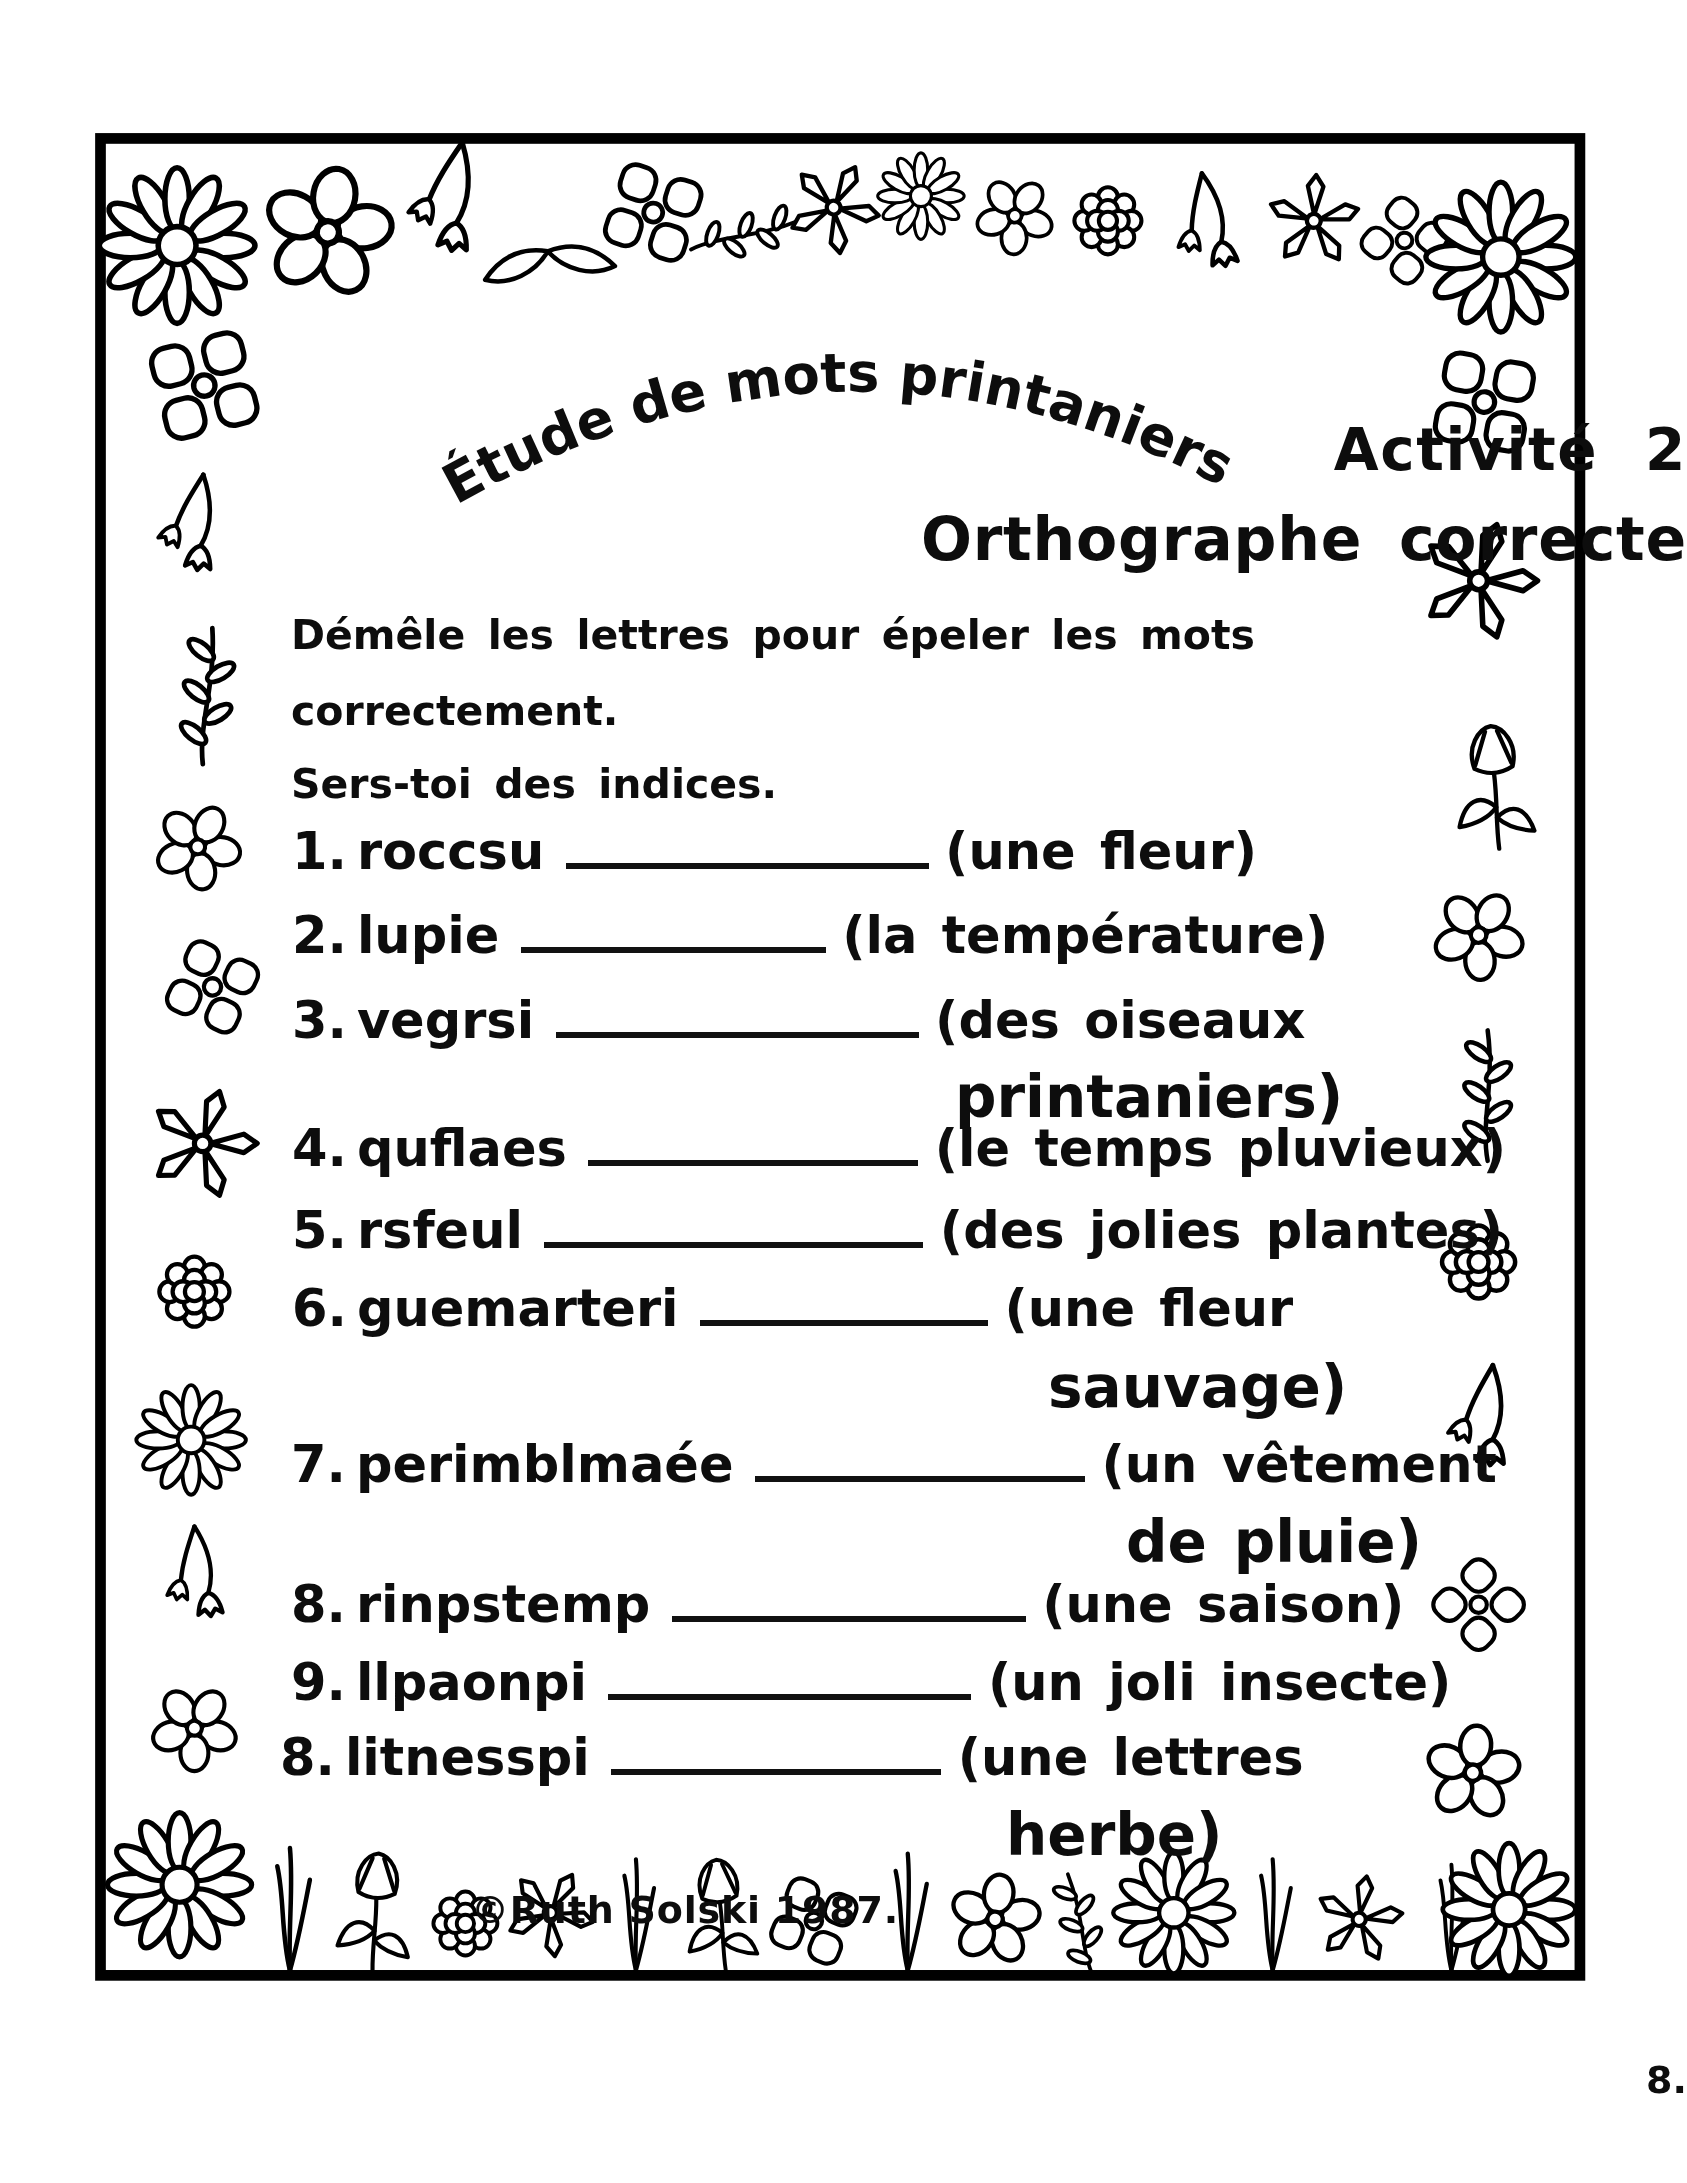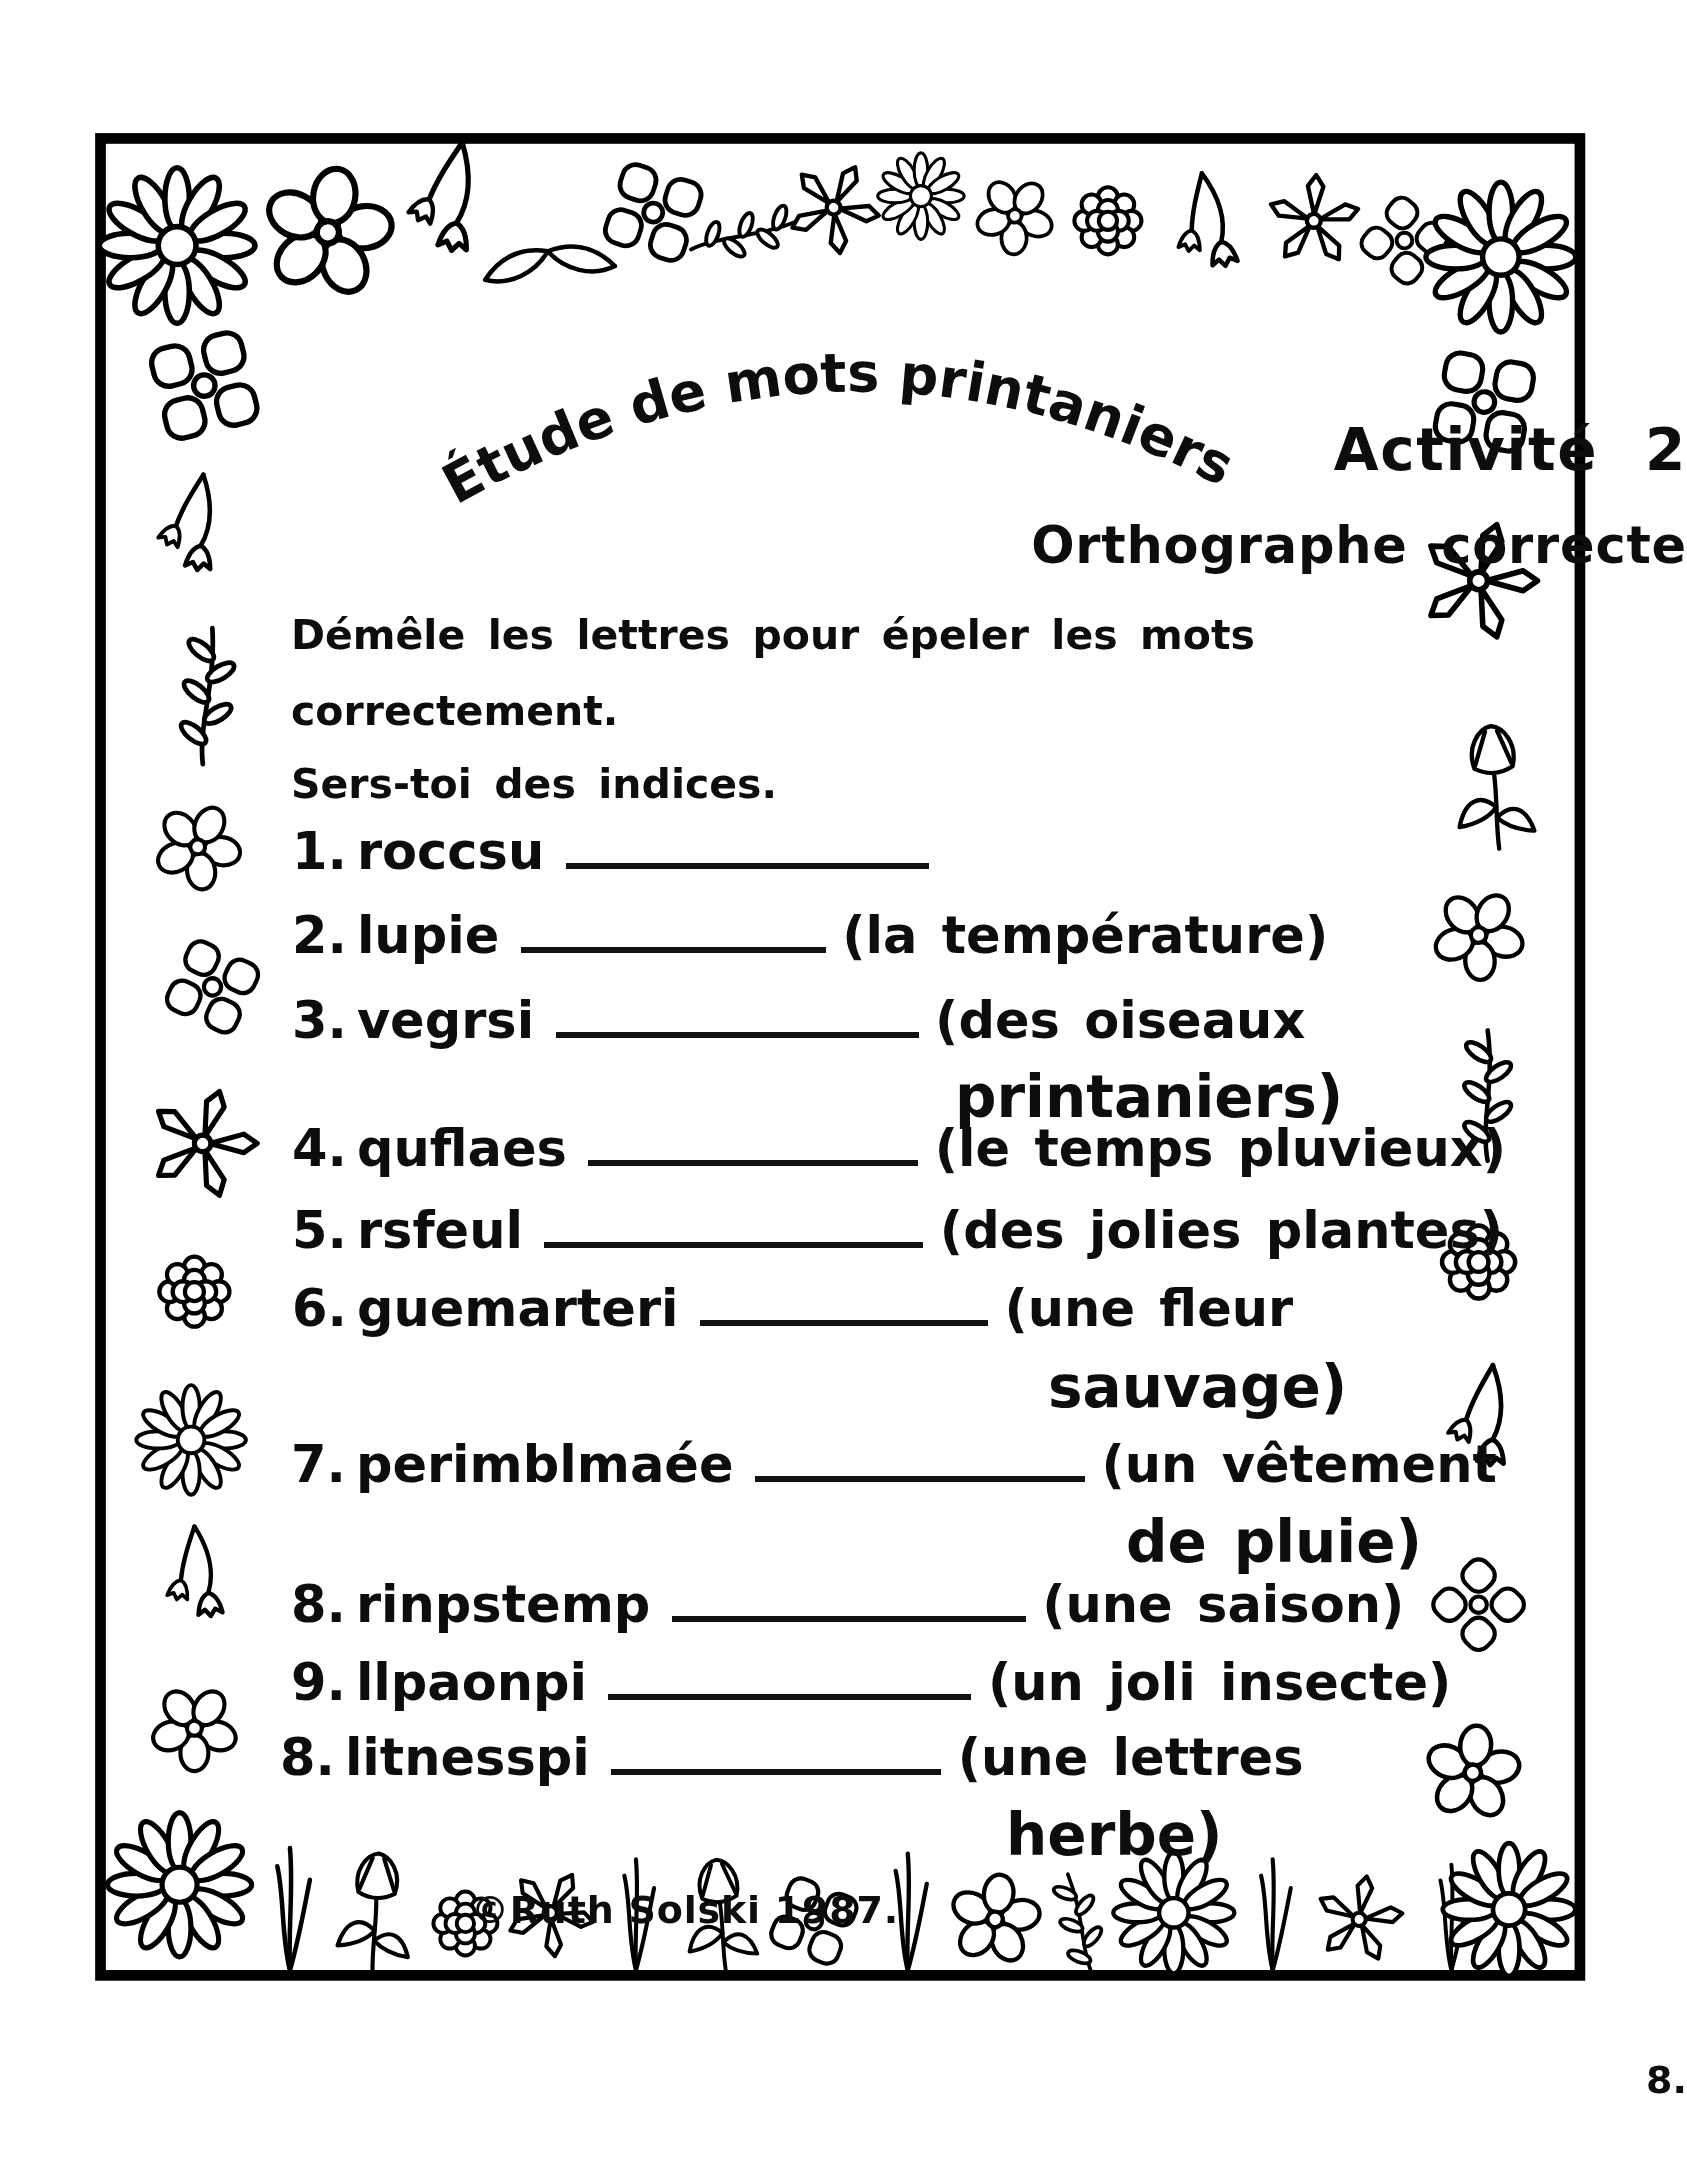--- a/index.html
+++ b/index.html
@@ -2,21 +2,21 @@
 <html style="font-size:13px"><head>
 <meta charset="utf-8">
 <style>
   html,body{margin:0;padding:0;background:#ffffff;}
   .page{position:relative;width:1687px;height:2183px;background:#ffffff;
         font-family:"DejaVu Sans",sans-serif;color:#0d0d0d;overflow:hidden;}
   .art{position:absolute;left:0;top:0;width:1687px;height:2183px;}
   .r{position:absolute;white-space:nowrap;}
   .center{left:0;width:100%;text-align:right;}
   .title2{font-size:58px;font-weight:bold;letter-spacing:1.6px;word-spacing:25px;}
-  .title3{font-size:51px;font-weight:bold;letter-spacing:0.8px;word-spacing:15px;margin-top:12px;}
+  .title3{font-size:60px;font-weight:bold;letter-spacing:0.8px;word-spacing:15px;}
   .instr{font-size:41px;font-weight:bold;word-spacing:8.2px;}
   .row{position:absolute;display:flex;align-items:baseline;font-size:51px;
        font-weight:bold;white-space:nowrap;word-spacing:6.6px;}
   .row .num{margin-right:10px;}
   .blank{border-bottom:6.6px solid #111;height:10px;margin:0 16.5px 0 21.4px;flex:0 0 auto;}
   .hint2{font-size:58px;font-weight:bold;word-spacing:6.6px;}
   .copyright{font-size:38px;font-weight:bold;letter-spacing:0.8px;}
   .pagenum{font-size:38px;font-weight:bold;}
   svg text{font-family:"DejaVu Sans",sans-serif;}
 </style>
@@ -181,20 +181,21 @@
   <div class="r center title3" style="top:504px">Orthographe correcte</div>
 
   <div class="r instr" style="left:291px;top:611px">Démêle les lettres pour épeler les mots</div>
   <div class="r instr" style="left:291px;top:687px">correctement.</div>
   <div class="r instr" style="left:291px;top:760px">Sers-toi des indices.</div>
 
   <div class="row" style="left:292px;top:822px">
     <span class="num">1.</span>
     <span>roccsu</span>
     <div class="blank" style="width:363px"></div>
+    <span>(une fleur)</span>
   </div>
 
   <div class="row" style="left:292px;top:906px">
     <span class="num">2.</span>
     <span>lupie</span>
     <div class="blank" style="width:305px"></div>
     <span>(la température)</span>
   </div>
 
   <div class="row" style="left:292px;top:991px">

